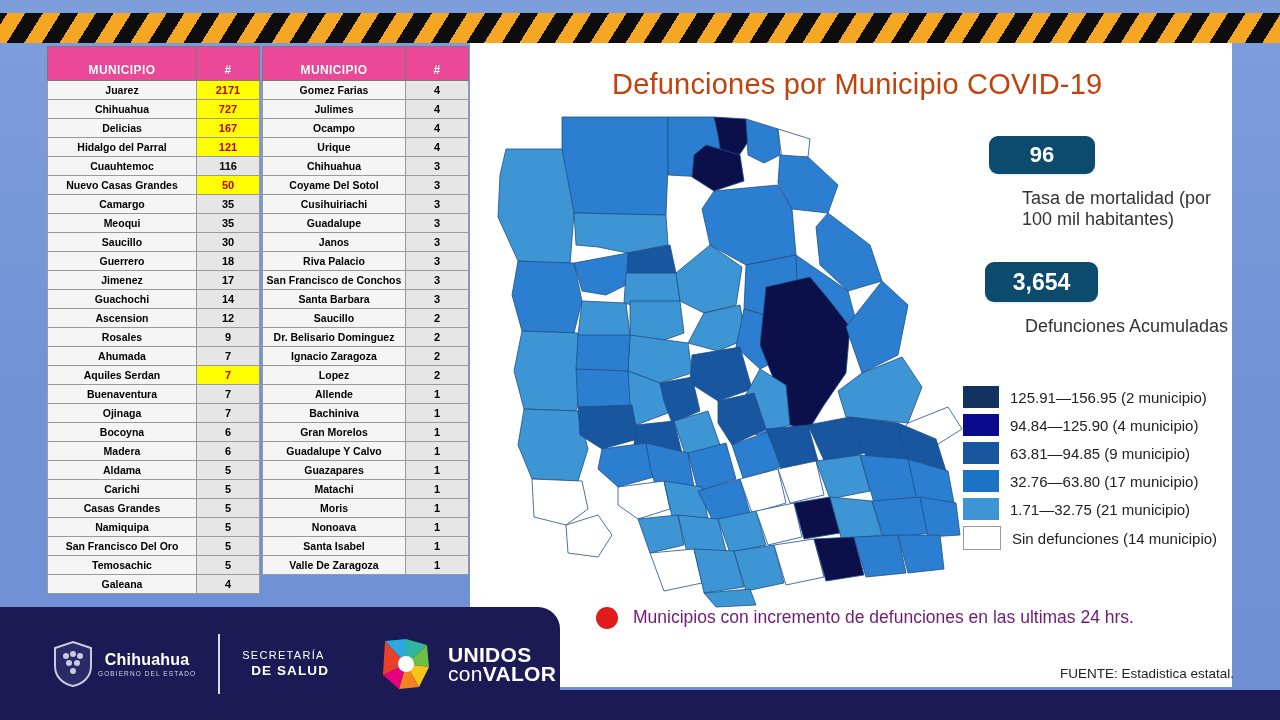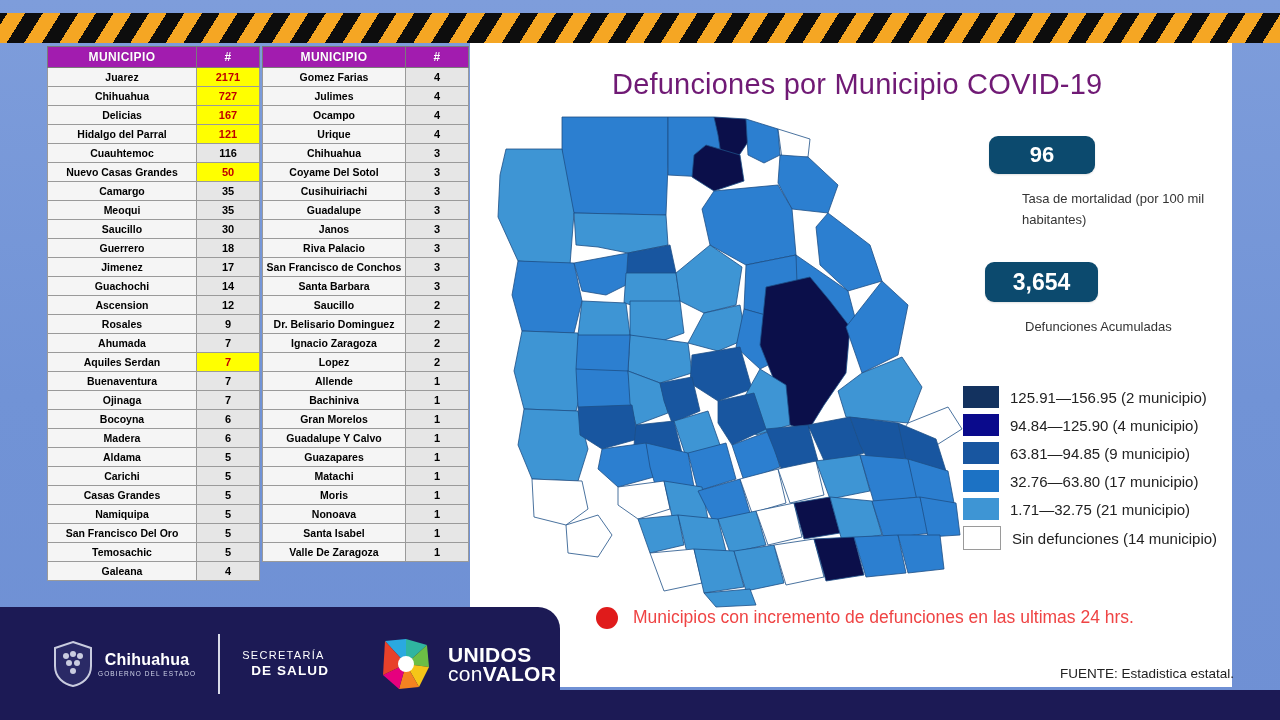--- a/index.html
+++ b/index.html
@@ -26,70 +26,70 @@
     position:absolute;left:470px;top:42px;width:762px;height:645px;
     background:#ffffff;z-index:5;
   }
 
   
   .table-wrap{position:absolute;z-index:20;}
   #table-left{left:47px;top:46px;width:213px;}
   #table-right{left:262px;top:46px;width:207px;}
   table{border-collapse:collapse;width:100%;background:#f2f2f2;}
   th{
-    background:#a21caf;color:#ffffff;font-weight:bold;
+    background:#ec4899;color:#ffffff;font-weight:bold;
     font-size:12px;letter-spacing:.4px;text-align:center;
-    padding:3px 0 3px 0;border:1px solid #7a7a7a;
+    padding:16px 0 3px 0;border:1px solid #7a7a7a;
     text-shadow:0 0 1px rgba(0,0,0,.25);
   }
   th.h-num{width:62px;}
   td{
     border:1px solid #9a9a9a;font-size:10.5px;color:#000;
     text-align:center;padding:2px 0;height:14px;background:#f5f5f5;
     font-weight:600;white-space:nowrap;
   }
   td.num{background:#e6e6e6;width:62px;font-weight:bold;font-size:11px;}
   td.num.hl{background:#ffff00;color:#c00000;}
 
   
   #map-title{
     position:absolute;left:612px;top:68px;z-index:25;
-    font-size:29px;color:#701a75;letter-spacing:.2px;white-space:nowrap;
+    font-size:29px;color:#c2410c;letter-spacing:.2px;white-space:nowrap;
     font-family:"Liberation Sans", sans-serif;
   }
 
   
   #map-area{position:absolute;left:478px;top:105px;width:490px;height:505px;z-index:15;}
   #map-area svg{width:100%;height:100%;display:block;}
 
   
   .stat-pill{
     position:absolute;z-index:25;background:#0c4a6e;border-radius:9px;
     color:#fff;font-weight:bold;display:flex;align-items:center;
     justify-content:center;box-shadow:0 1px 2px rgba(0,0,0,.12);
   }
   #pill-rate{left:989px;top:136px;width:106px;height:38px;font-size:22px;}
   #pill-total{left:985px;top:262px;width:113px;height:40px;font-size:23px;}
   .stat-caption{
-    position:absolute;z-index:25;color:#333;font-size:13px;line-height:21px;
+    position:absolute;z-index:25;color:#333;font-size:18px;line-height:21px;
   }
   #caption-rate{left:1022px;top:188px;width:215px;}
   #caption-total{left:1025px;top:316px;width:215px;}
 
   
   #legend{position:absolute;left:963px;top:386px;z-index:25;}
   .legend-row{display:flex;align-items:center;margin-bottom:6px;}
   .legend-sw{width:36px;height:22px;margin-right:11px;flex:none;}
   .legend-sw.outlined{border:1px solid #9a9a9a;}
   .legend-label{font-size:15px;color:#222;white-space:nowrap;}
 
   
   #increase-note{position:absolute;left:596px;top:605px;z-index:25;display:flex;align-items:flex-start;}
   #red-dot{width:22px;height:22px;border-radius:50%;background:#e01b1b;flex:none;margin-top:2px;}
-  #increase-text{margin-left:15px;font-size:17.5px;color:#ef4444;line-height:25px;width:560px;}
+  #increase-text{margin-left:15px;font-size:17.5px;color:#701a75;line-height:25px;width:560px;}
 
   
   #source-note{
     position:absolute;right:46px;top:666px;z-index:25;
     font-size:13.5px;color:#222;
   }
 
   
   #footer-bar{
     position:absolute;left:0;top:607px;width:560px;height:113px;

